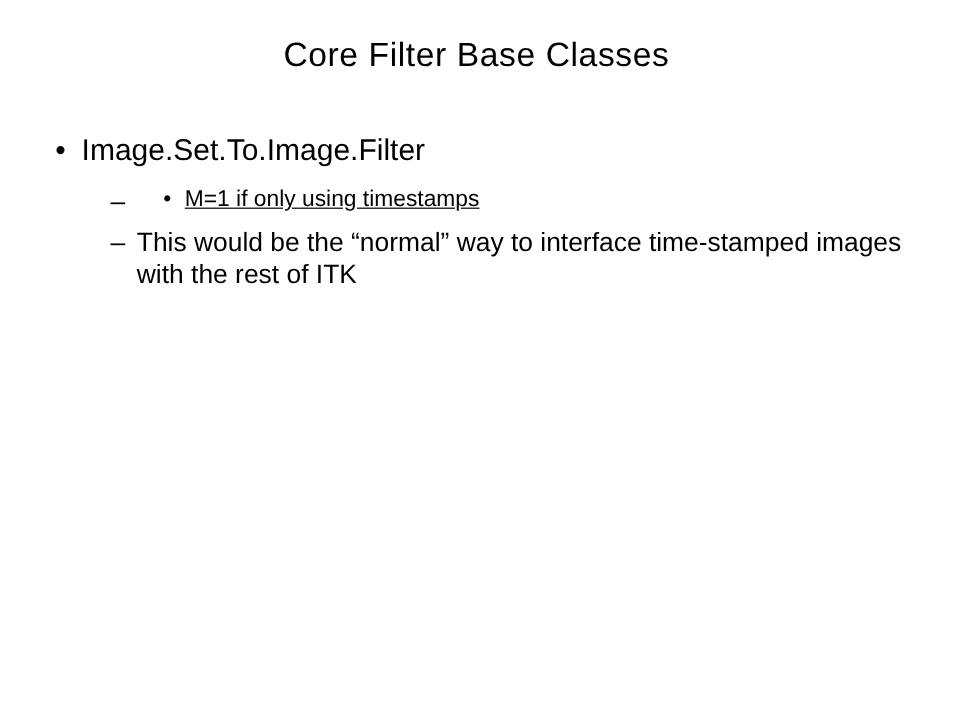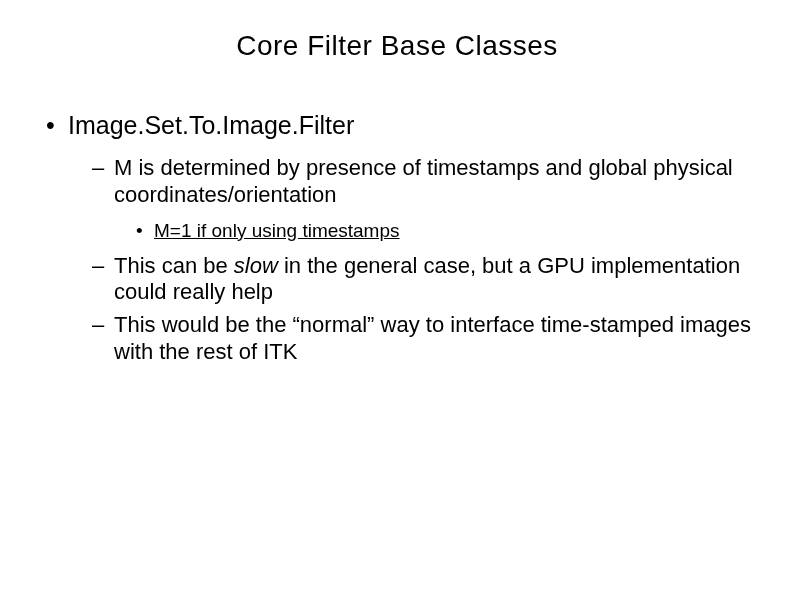--- a/index.html
+++ b/index.html
@@ -86,29 +86,25 @@
 <body>
 
 <h1 class="slide-title">Core Filter Base Classes</h1>
 
 <ul class="top-list">
   <li>
     <span>Image.Set.To.Image.Filter</span>
 
     <ul class="sub-list">
       <li>
-        <span>M is determined by presence of timestamps and global physical coordinates/orientation</span>
 
         <ul class="sub-sub-list">
           <li>
             <span>M=1 if only using timestamps</span>
           </li>
         </ul>
-      </li>
-      <li>
-        <span>This can be </span><span class="italic">slow</span><span> in the general case, but a GPU implementation could really help</span>
       </li>
       <li>
         <span>This would be the “normal” way to interface time-stamped images with the rest of ITK</span>
       </li>
     </ul>
   </li>
 </ul>
 
 </body></html>

